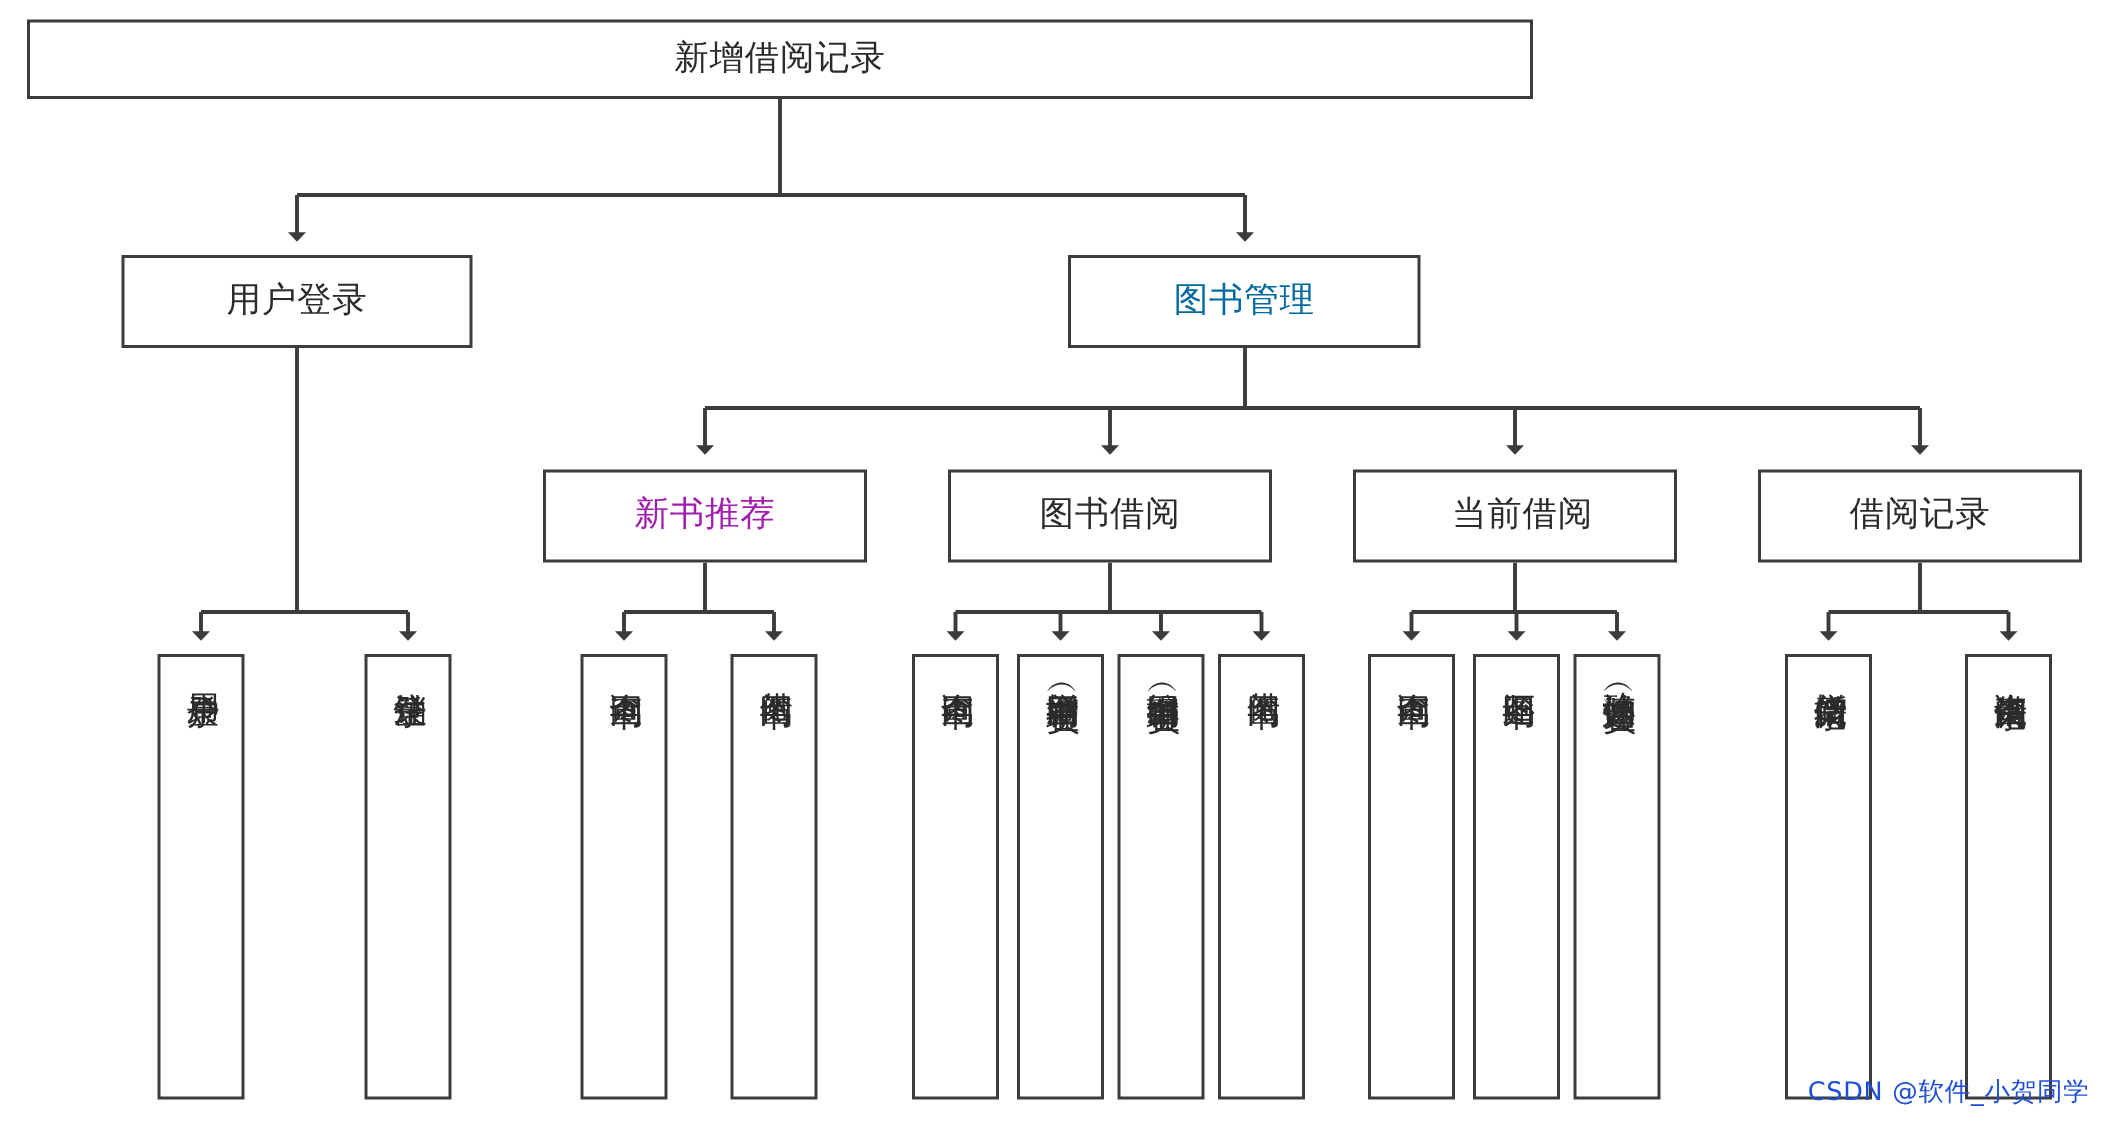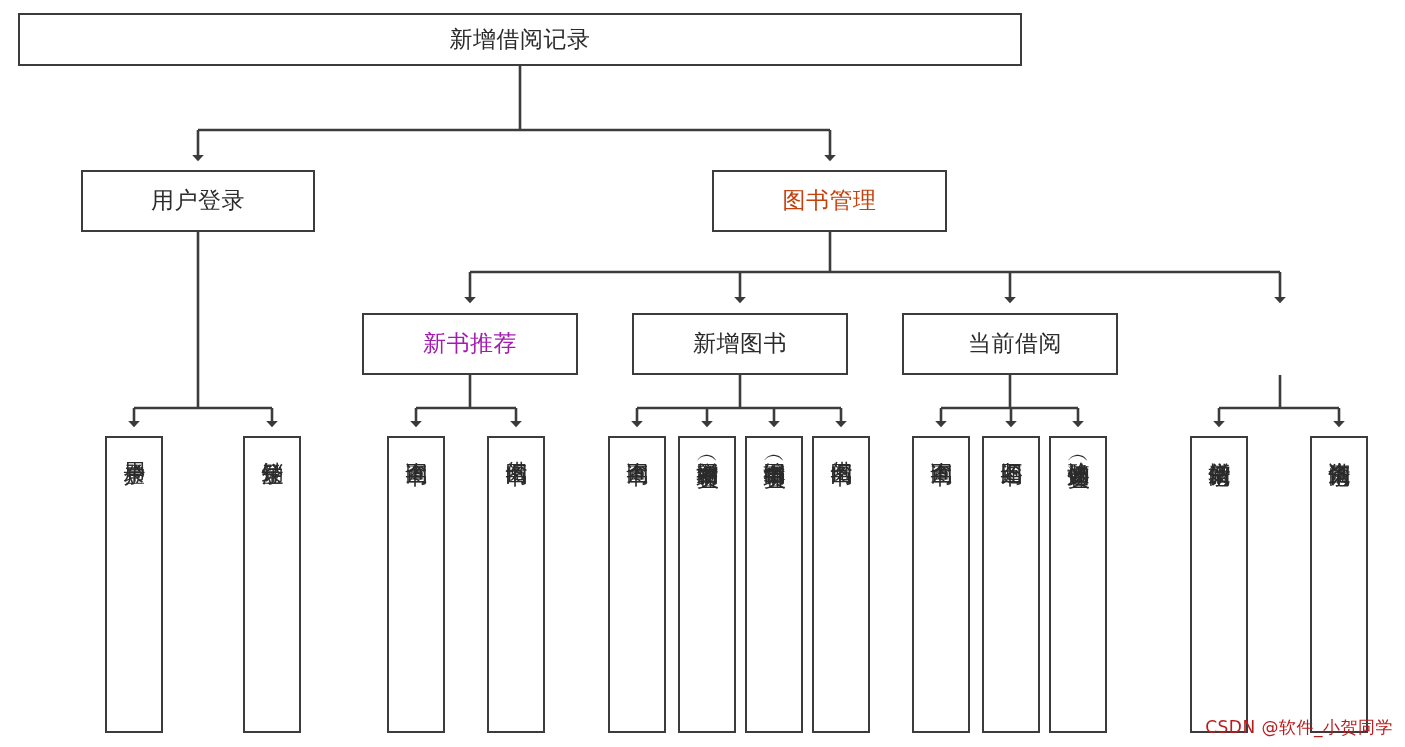--- a/index.html
+++ b/index.html
@@ -119,25 +119,26 @@
       <path d="M 1280 375 L 1280 408"></path>
       <path d="M 1219 408 L 1339 408"></path>
       <path d="M 1219 408 L 1219 424" marker-end="url(#arrowhead)"></path>
       <path d="M 1339 408 L 1339 424" marker-end="url(#arrowhead)"></path>
     </g>
   </svg>
 
   <div class="node horiz" id="node-root" style="left: 18px; top: 13px; width: 1004px; height: 53px; border-color: rgb(60, 60, 60); color: rgb(43, 43, 43); background: rgb(255, 255, 255);">新增借阅记录</div>
 
   <div class="node horiz" id="node-l2-0" style="left: 81px; top: 170px; width: 234px; height: 62px; border-color: rgb(60, 60, 60); color: rgb(43, 43, 43); background: rgb(255, 255, 255);">用户登录</div>
-  <div class="node horiz" id="node-l2-1" style="left: 712px; top: 170px; width: 235px; height: 62px; border-color: rgb(60, 60, 60); color: #c2410c; background: rgb(255, 255, 255);">图书管理</div>
+  <div class="node horiz" id="node-l2-1" style="left: 712px; top: 170px; width: 235px; height: 62px; border-color: rgb(60, 60, 60); color: #0369a1; background: rgb(255, 255, 255);">图书管理</div>
 
   <div class="node horiz" id="node-l3-0" style="left: 362px; top: 313px; width: 216px; height: 62px; border-color: rgb(60, 60, 60); color: #a21caf; background: rgb(255, 255, 255);">新书推荐</div>
-  <div class="node horiz" id="node-l3-1" style="left: 632px; top: 313px; width: 216px; height: 62px; border-color: rgb(60, 60, 60); color: rgb(43, 43, 43); background: rgb(255, 255, 255);">新增图书</div>
+  <div class="node horiz" id="node-l3-1" style="left: 632px; top: 313px; width: 216px; height: 62px; border-color: rgb(60, 60, 60); color: rgb(43, 43, 43); background: rgb(255, 255, 255);">图书借阅</div>
   <div class="node horiz" id="node-l3-2" style="left: 902px; top: 313px; width: 216px; height: 62px; border-color: rgb(60, 60, 60); color: rgb(43, 43, 43); background: rgb(255, 255, 255); padding-left: 10px;">当前借阅</div>
+  <div class="node horiz" id="node-l3-3" style="left: 1172px; top: 313px; width: 216px; height: 62px; border-color: rgb(60, 60, 60); color: rgb(43, 43, 43); background: rgb(255, 255, 255);">借阅记录</div>
 
   <div class="node vert" id="leaf-0" style="left: 105px; top: 436px; width: 58px; height: 297px; border-color: rgb(60, 60, 60); color: rgb(43, 43, 43); background: rgb(255, 255, 255);">
       <span class="vtext">用户登录</span>
     </div>
   <div class="node vert" id="leaf-1" style="left: 243px; top: 436px; width: 58px; height: 297px; border-color: rgb(60, 60, 60); color: rgb(43, 43, 43); background: rgb(255, 255, 255);">
       <span class="vtext">注销登录</span>
     </div>
   <div class="node vert" id="leaf-2" style="left: 387px; top: 436px; width: 58px; height: 297px; border-color: rgb(60, 60, 60); color: rgb(43, 43, 43); background: rgb(255, 255, 255);">
       <span class="vtext">查询图书</span>
     </div>
@@ -165,14 +166,14 @@
   <div class="node vert" id="leaf-10" style="left: 1049px; top: 436px; width: 58px; height: 297px; border-color: rgb(60, 60, 60); color: rgb(43, 43, 43); background: rgb(255, 255, 255);">
       <span class="vtext">确认归还（管理员）</span>
     </div>
   <div class="node vert" id="leaf-11" style="left: 1190px; top: 436px; width: 58px; height: 297px; border-color: rgb(60, 60, 60); color: rgb(43, 43, 43); background: rgb(255, 255, 255);">
       <span class="vtext">新增借阅记录</span>
     </div>
   <div class="node vert" id="leaf-12" style="left: 1310px; top: 436px; width: 58px; height: 297px; border-color: rgb(60, 60, 60); color: rgb(43, 43, 43); background: rgb(255, 255, 255);">
       <span class="vtext">查询借阅记录</span>
     </div>
 
-  <div id="watermark" style="color: #b91c1c; margin-left: 20px;">CSDN @软件_小贺同学</div>
+  <div id="watermark" style="color: #1d4ed8; margin-left: 20px;">CSDN @软件_小贺同学</div>
 </div>
 
 </body></html>

